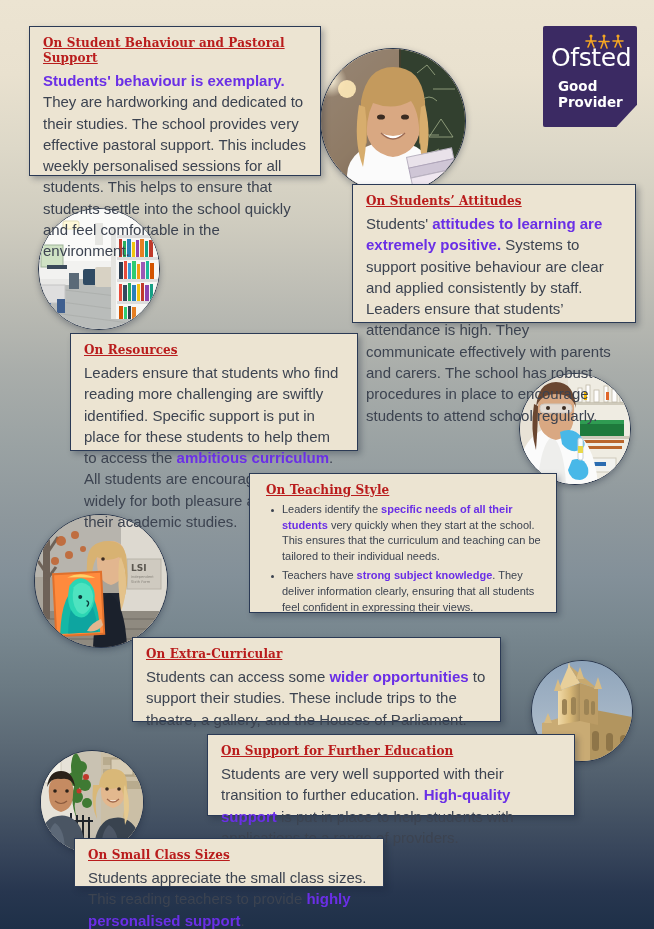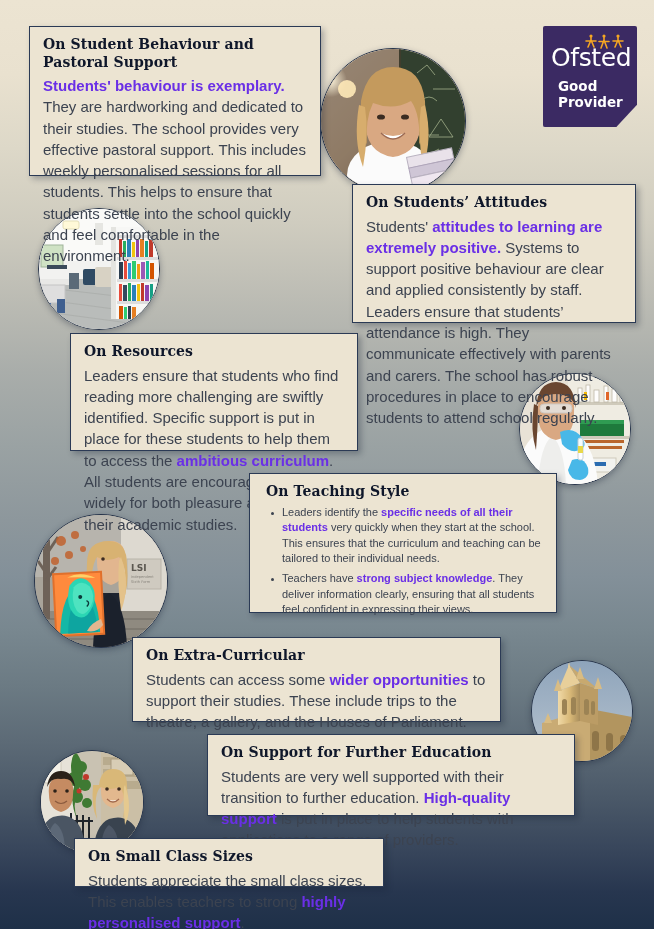--- a/index.html
+++ b/index.html
@@ -47,24 +47,25 @@
     background:#ece4d2;
     border:1px solid #2b3a55;
     box-shadow:3px 3px 6px rgba(20,30,50,.30);
     box-sizing:border-box;
     padding:9px 13px 11px 13px;
   }
   .card h2{
     margin:0 0 4px 0;
     font-family:"DejaVu Serif","Liberation Serif",serif;
     font-weight:700;
-    font-size:14px;
+    font-size:12px;
     letter-spacing:.1px;
-    color:#0f172a;
+    color:#b91c1c;
     line-height:1.25;
+    text-decoration:underline;
   }
   .card p{
     margin:0;
     font-size:15px;
     line-height:1.42;
     color:#3c4350;
   }
   .card ul{
     margin:0;
     padding-left:16px;
@@ -462,16 +463,16 @@
     <p><span>Students can access some </span><span class="hl">wider opportunities</span><span> to support their studies. These include trips to the theatre, a gallery, and the Houses of Parliament.</span></p>
   </div>
 
   <div class="card" style="left:207px;top:734px;width:368px;height:82px;">
     <h2>On Support for Further Education</h2>
     <p><span>Students are very well supported with their transition to further education. </span><span class="hl">High-quality support</span><span> is put in place to help students with applications to a range of providers.</span></p>
   </div>
 
   <div class="card" style="left:74px;top:838px;width:310px;height:49px;">
     <h2>On Small Class Sizes</h2>
-    <p><span>Students appreciate the small class sizes. This enables teachers to strong </span><span class="hl">highly personalised support</span><span>.</span></p>
+    <p><span>Students appreciate the small class sizes. This reading teachers to provide </span><span class="hl">highly personalised support</span><span>.</span></p>
   </div>
 
 </div>
 
 </body></html>

